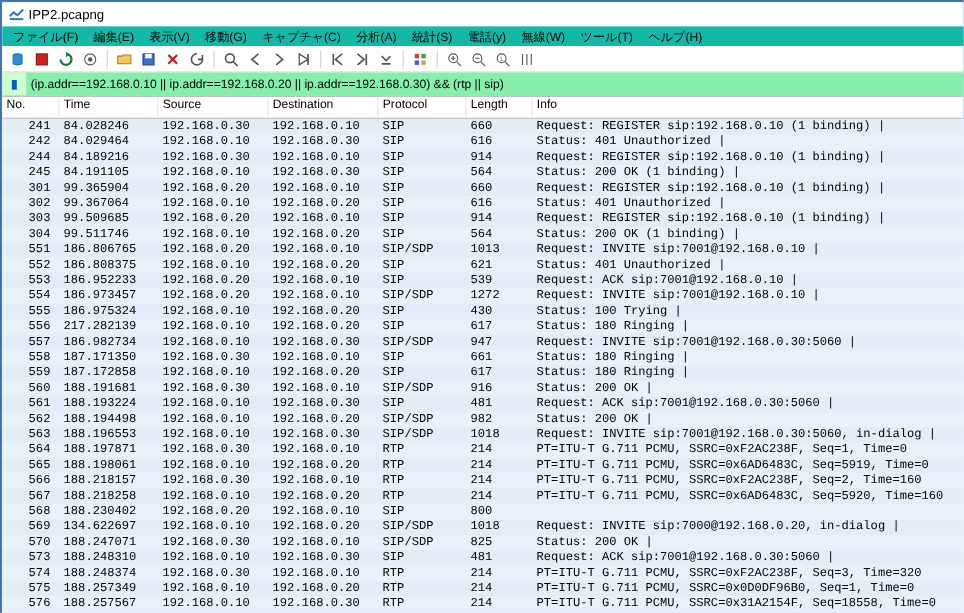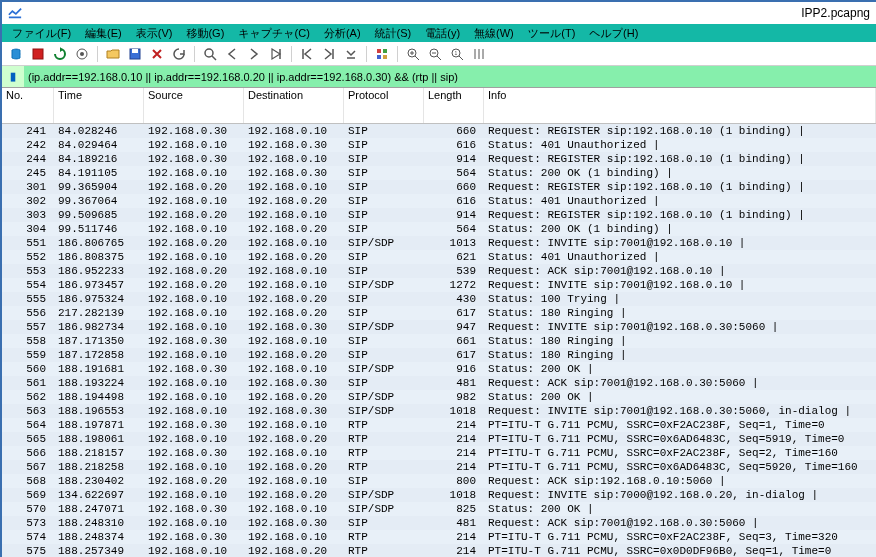--- a/index.html
+++ b/index.html
@@ -1,37 +1,37 @@
 <!DOCTYPE html>
 <html><head>
 <meta charset="utf-8">
 <style>
   * { margin: 0; padding: 0; box-sizing: border-box; }
   html, body { width: 876px; height: 557px; overflow: hidden; font-family: "Segoe UI", Arial, sans-serif; font-size: 11px; background: #fff; border: 1px solid #3a6fb0; }
-  .titlebar { height: 22px; display: flex; align-items: center; padding: 3px 6px; background: #fff; justify-content: space-between; }
+  .titlebar { height: 22px; display: flex; align-items: center; padding: 3px 6px; background: #fff; }
   .titlebar .app-icon { width: 14px; height: 14px; margin-right: 4px; }
   .titlebar .title { font-size: 12px; color: #000; }
   .menubar { height: 18px; display: flex; align-items: center; padding: 0 4px; gap: 2px; font-size: 11px; background: #14b8a6; }
   .menubar .menu-item { padding: 1px 6px; cursor: default; }
   .toolbar { height: 24px; display: flex; align-items: center; padding: 0 4px; gap: 2px; border-bottom: 1px solid #d0d0d0; background: #fff; }
   .toolbar .tb-btn { width: 20px; height: 20px; display: flex; align-items: center; justify-content: center; cursor: pointer; }
   .toolbar .tb-btn svg { width: 14px; height: 14px; }
   .toolbar .sep { width: 1px; height: 16px; background: #d0d0d0; margin: 0 3px; }
   .filterbar { height: 22px; display: flex; align-items: stretch; background: #cfffcf; border-bottom: 1px solid #a0a0a0; }
   .filterbar .filter-icon { width: 22px; display:flex; align-items:center; justify-content:center; color:#0060c0; font-weight:bold; }
   .filterbar input { flex: 1; border: none; background: #86efac; font-size: 11px; padding: 0 4px; outline: none; }
-  .packet-header { display: grid; grid-template-columns: 52px 90px 100px 100px 80px 60px 1fr; height: 36px; background: #fff; border-bottom: 1px solid #c0c0c0; font-size: 11px; color: #000; }
+  .packet-header { display: grid; grid-template-columns: 52px 90px 100px 100px 80px 60px 1fr; height: 20px; background: #fff; border-bottom: 1px solid #c0c0c0; font-size: 11px; color: #000; }
   .packet-header .col { padding: 1px 4px; border-right: 1px solid #e5e5e5; overflow:hidden; white-space:nowrap; text-overflow: clip; }
   .packet-list { height: calc(557px - 22px - 18px - 24px - 22px - 18px - 2px); overflow-y: auto; font-family: Consolas, "Courier New", monospace; font-size: 11px; line-height: 14px; background: #e8f0f8; }
   .row { display: grid; grid-template-columns: 52px 90px 100px 100px 80px 60px 1fr; white-space: nowrap; color: #000; }
   .row:nth-child(odd) { background: #e4ecf5; }
   .row:nth-child(even) { background: #e8f0f8; }
   .row .c { padding: 0 4px; overflow: hidden; text-overflow: clip; }
   .row .c.no { text-align: right; padding-right: 8px; }
-  .row .c.len { text-align: right; padding-right: 8px; }
+  .row .c.len { padding-right: 8px; }
   ::-webkit-scrollbar { width: 16px; }
   ::-webkit-scrollbar-track { background: #f0f0f0; }
   ::-webkit-scrollbar-thumb { background: #c1c1c1; border: 1px solid #a0a0a0; }
 </style>
 </head>
 <body>
 
 <div class="titlebar">
   <span class="app-icon">
     <svg viewBox="0 0 16 16">
@@ -426,21 +426,20 @@
       <div class="c len">214</div>
       <div class="c">PT=ITU-T G.711 PCMU, SSRC=0x6AD6483C, Seq=5920, Time=160</div>
     </div>
     <div class="row">
       <div class="c no">568</div>
       <div class="c">188.230402</div>
       <div class="c">192.168.0.20</div>
       <div class="c">192.168.0.10</div>
       <div class="c">SIP</div>
       <div class="c len">800</div>
-      <div class="c">Request: ACK sip:192.168.0.10:5060 |</div>
     </div>
     <div class="row">
       <div class="c no">569</div>
       <div class="c">134.622697</div>
       <div class="c">192.168.0.10</div>
       <div class="c">192.168.0.20</div>
       <div class="c">SIP/SDP</div>
       <div class="c len">1018</div>
       <div class="c">Request: INVITE sip:7000@192.168.0.20, in-dialog |</div>
     </div>

